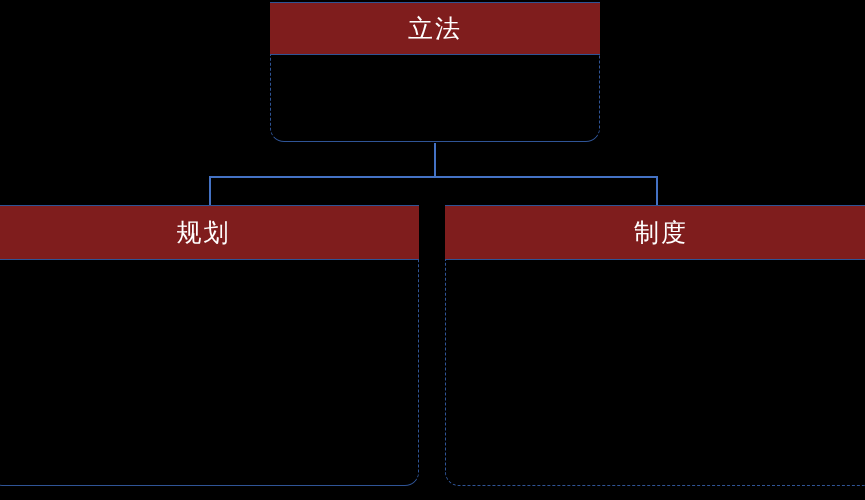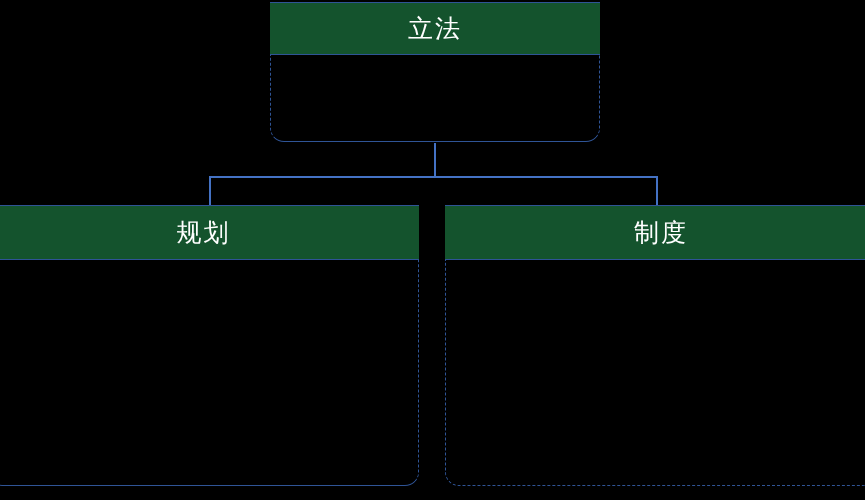--- a/index.html
+++ b/index.html
@@ -26,21 +26,21 @@
   .conn-h-bus   { left: 209px; top: 176px;  width: 449px; height: 2px; }
   .conn-v-left  { left: 209px; top: 176px;  width: 2px;  height: 30px; }
   .conn-v-right { left: 656px; top: 176px;  width: 2px;  height: 30px; }
 
   
   .node {
     position: absolute;
     box-sizing: border-box;
   }
   .node-head {
-    background: #14532d;
+    background: #7f1d1d;
     color: #FFFFFF;
     text-align: center;
     font-size: 25px;
     line-height: 1.0;
     letter-spacing: 2px;
     display: flex;
     align-items: center;
     justify-content: center;
     box-sizing: border-box;
     border-top: 1px solid #2F5496;

